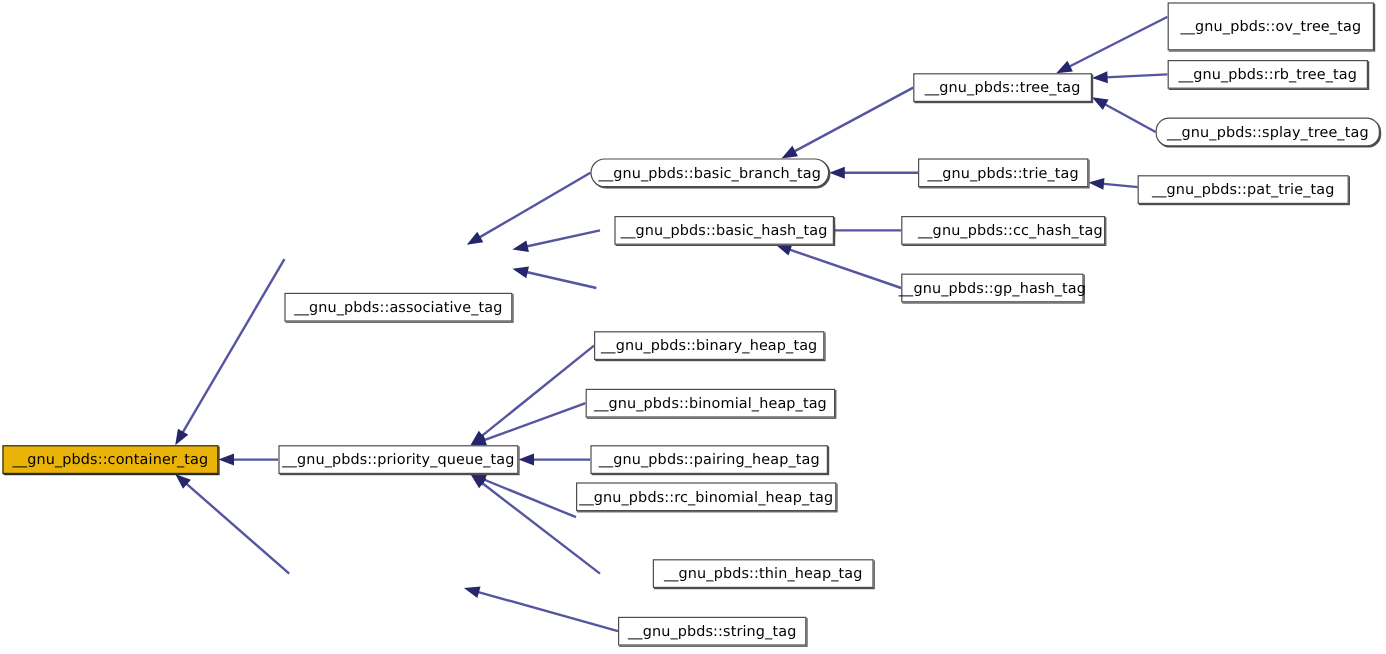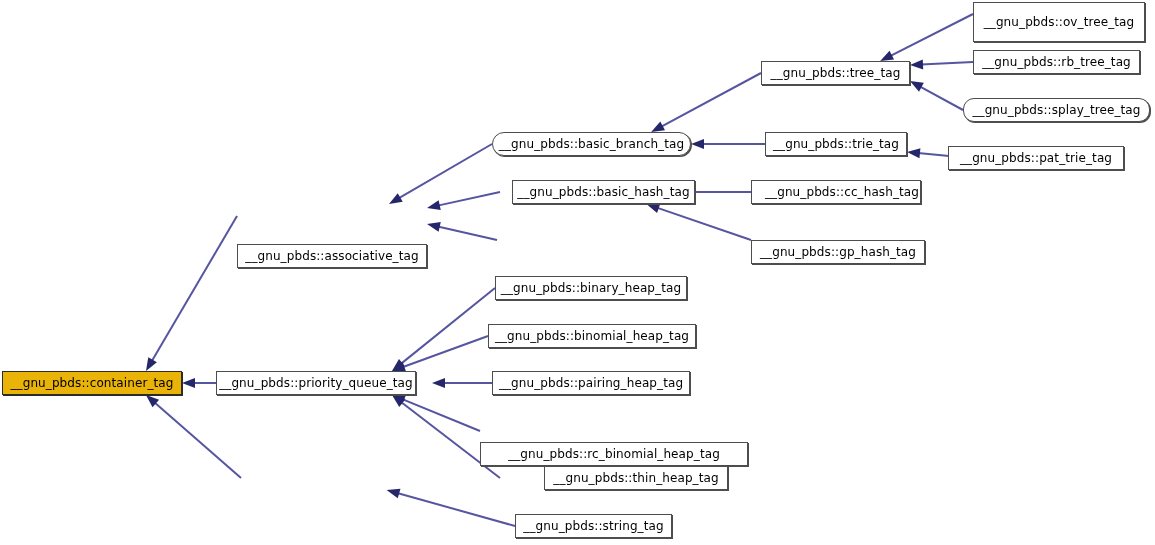--- a/index.html
+++ b/index.html
@@ -135,39 +135,39 @@
         <line x1="515" y1="526" x2="397.1915755288806" y2="492.969600615574" stroke="#5555a0" stroke-width="2"></line>
         <polygon points="386.6,490 400.46713499575617,488.69517548709626 397.7674980725071,498.3238805133514" fill="#26266b"></polygon>
       </g>
     </svg>
 <div class="node highlight" style="left: 2px; top: 371px; width: 180px; height: 24px;">
       <span class="node-label">__gnu_pbds::container_tag</span>
     </div>
     <div class="node" style="left: 237px; top: 204px; width: 190px; height: 24px; margin-top: 40px;">
       <span class="node-label">__gnu_pbds::associative_tag</span>
     </div>
-    <div class="node" style="left: 216px; top: 371px; width: 200px; height: 24px; justify-content: center;">
+    <div class="node" style="left: 232px; top: 371px; width: 200px; height: 24px; justify-content: center;">
       <span class="node-label">__gnu_pbds::priority_queue_tag</span>
     </div>
     <div class="node" style="left: 492px; top: 132px; width: 199px; height: 24px; border-radius: 12px;">
       <span class="node-label">__gnu_pbds::basic_branch_tag</span>
     </div>
     <div class="node" style="left: 500px; top: 180px; width: 183px; height: 24px; margin-left: 12px;">
       <span class="node-label">__gnu_pbds::basic_hash_tag</span>
     </div>
     <div class="node" style="left: 761px; top: 61px; width: 149px; height: 24px;">
       <span class="node-label">__gnu_pbds::tree_tag</span>
     </div>
     <div class="node" style="left: 765px; top: 132px; width: 142px; height: 24px;">
       <span class="node-label">__gnu_pbds::trie_tag</span>
     </div>
     <div class="node" style="left: 751px; top: 180px; width: 170px; height: 24px; padding-left: 12px;">
       <span class="node-label">__gnu_pbds::cc_hash_tag</span>
     </div>
-    <div class="node" style="left: 751px; top: 240px; width: 174px; height: 24px;">
+    <div class="node" style="left: 751px; top: 228px; width: 152px; height: 24px;">
       <span class="node-label">__gnu_pbds::gp_hash_tag</span>
     </div>
     <div class="node" style="left: 973px; top: 2px; width: 172px; height: 40px;">
       <span class="node-label">__gnu_pbds::ov_tree_tag</span>
     </div>
     <div class="node" style="left: 973px; top: 50px; width: 167px; height: 24px;">
       <span class="node-label">__gnu_pbds::rb_tree_tag</span>
     </div>
     <div class="node" style="left: 963px; top: 98px; width: 187px; height: 24px; border-radius: 11px;">
       <span class="node-label">__gnu_pbds::splay_tree_tag</span>
@@ -177,21 +177,21 @@
     </div>
     <div class="node" style="left: 495px; top: 276px; width: 192px; height: 24px;">
       <span class="node-label">__gnu_pbds::binary_heap_tag</span>
     </div>
     <div class="node" style="left: 488px; top: 324px; width: 208px; height: 24px;">
       <span class="node-label">__gnu_pbds::binomial_heap_tag</span>
     </div>
     <div class="node" style="left: 492px; top: 371px; width: 198px; height: 24px;">
       <span class="node-label">__gnu_pbds::pairing_heap_tag</span>
     </div>
-    <div class="node" style="left: 480px; top: 442px; width: 268px; height: 24px; text-align: center;">
+    <div class="node" style="left: 480px; top: 402px; width: 217px; height: 24px; text-align: center;">
       <span class="node-label">__gnu_pbds::rc_binomial_heap_tag</span>
     </div>
     <div class="node" style="left: 500px; top: 466px; width: 184px; height: 24px; margin-left: 44px;">
       <span class="node-label">__gnu_pbds::thin_heap_tag</span>
     </div>
     <div class="node" style="left: 515px; top: 514px; width: 157px; height: 24px;">
       <span class="node-label">__gnu_pbds::string_tag</span>
     </div>
   </div>
 

